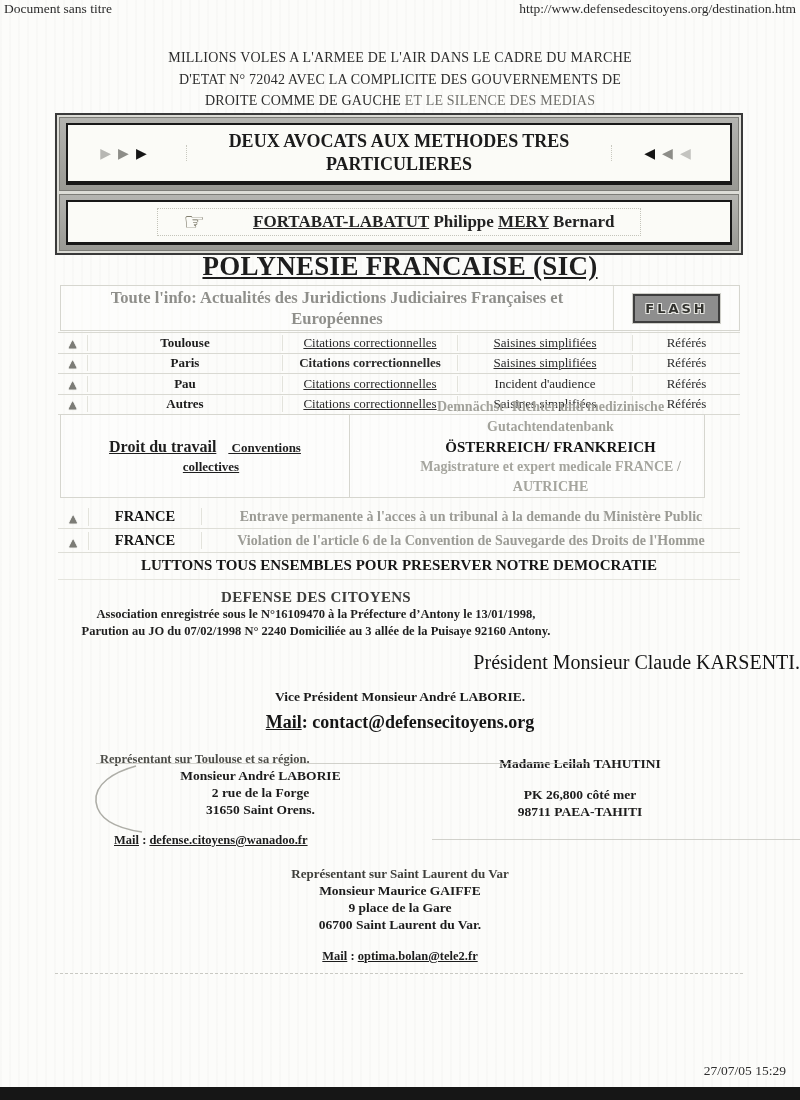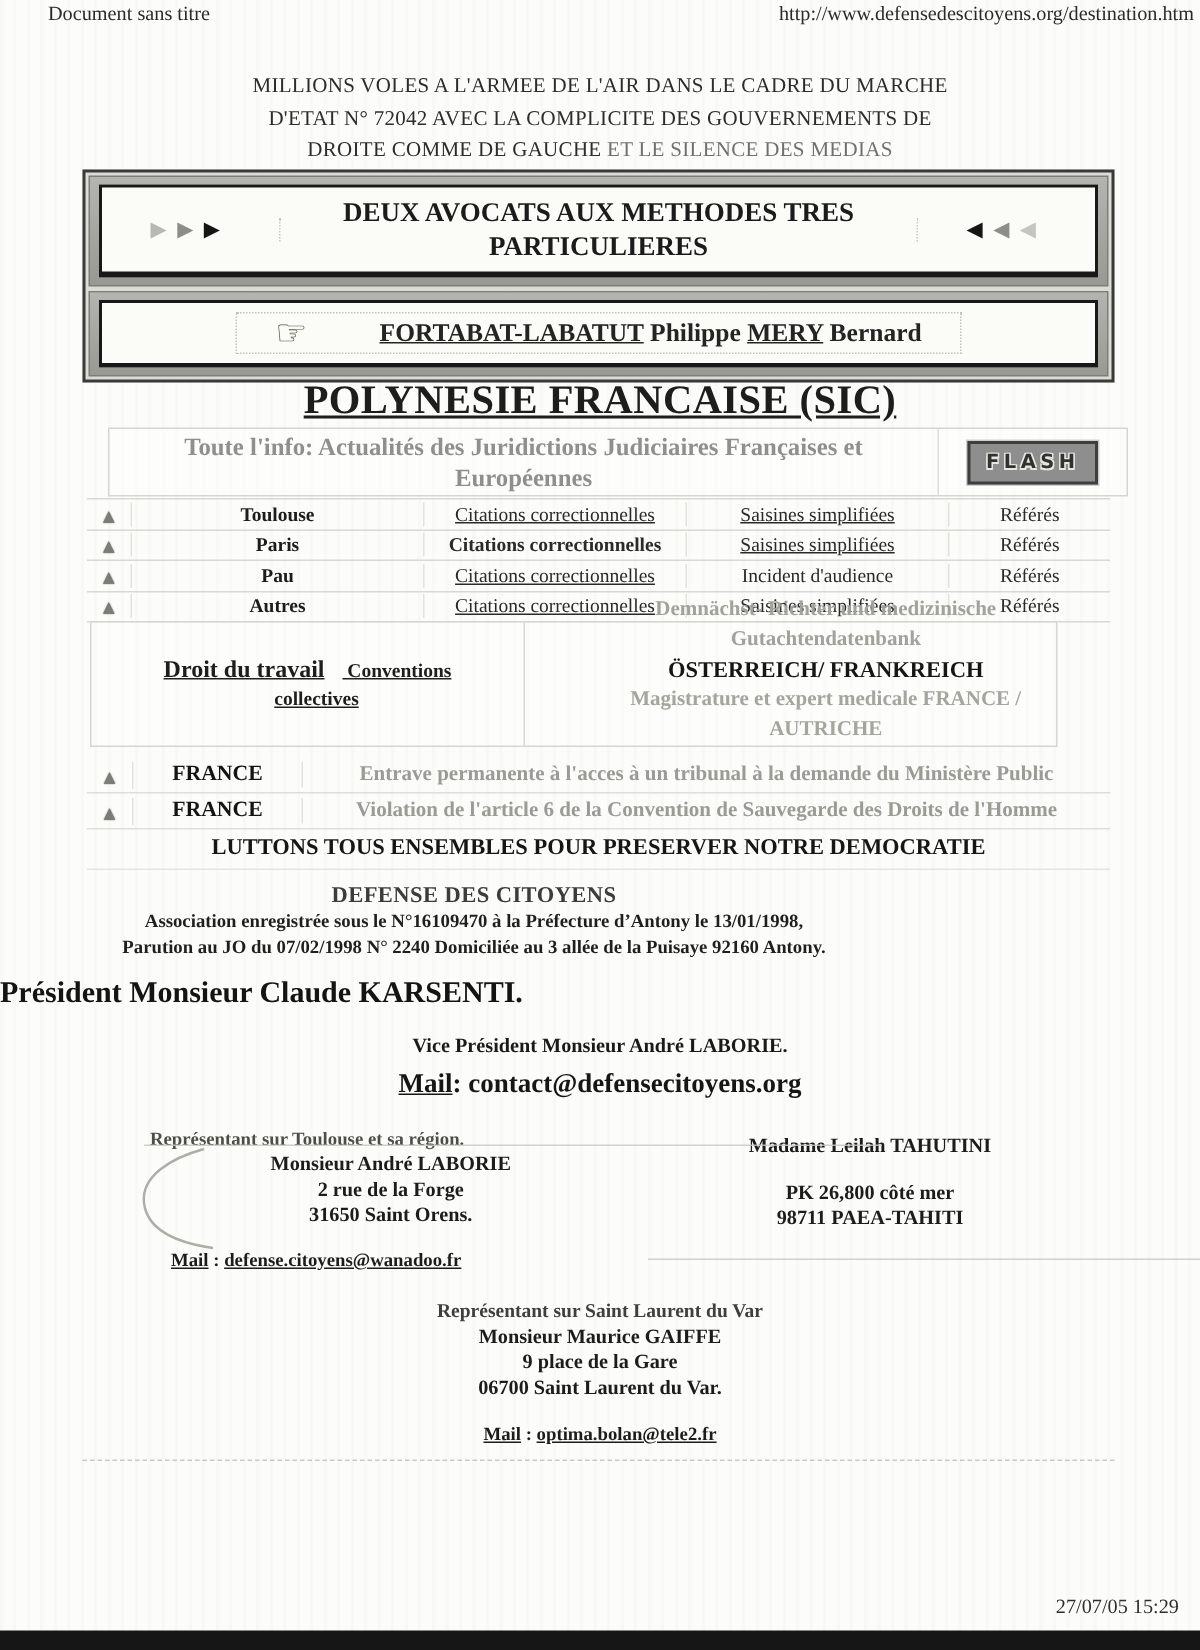--- a/index.html
+++ b/index.html
@@ -7,21 +7,21 @@
     width:800px;height:1100px;position:relative;overflow:hidden;
     background:#fcfcfa;
     background-image:repeating-linear-gradient(90deg, rgba(60,60,55,.018) 0 2px, transparent 2px 9px);
     font-family:"Liberation Serif","DejaVu Serif",serif;
     color:#1f1f1f;
   }
   .abs{position:absolute;}
   .u{text-decoration:underline;}
 
   
-  .hdr-left{left:4px;top:1px;font-size:13.5px;color:#2a2a2a;margin-left:28px;}
+  .hdr-left{left:4px;top:1px;font-size:13.5px;color:#2a2a2a;}
   .hdr-right{right:4px;top:1px;font-size:13.5px;color:#2a2a2a;}
   .page-num{left:4px;top:1088px;font-size:14px;color:#0369a1;}
   .datetime{right:14px;top:1063px;font-size:13.5px;color:#2f2f2f;}
   .watermark{right:6px;top:1078px;font-family:"DejaVu Sans","Liberation Sans",sans-serif;
              font-size:13px;color:#8f8f8c;opacity:.8;letter-spacing:.3px;margin-top:24px;}
   .bottom-bar{left:0;bottom:0;width:800px;height:13px;background:#161616;}
 
   
   .headline{left:40px;top:47px;width:720px;font-size:14px;line-height:21.5px;
             font-weight:normal;color:#2c2c2c;text-align:center;letter-spacing:.2px;}
@@ -45,21 +45,21 @@
   .lawyers-box{display:flex;align-items:center;gap:48px;border:1px dotted #c4c4ba;padding:3px 26px;}
   .hand{font-family:"DejaVu Sans",sans-serif;font-size:24px;color:#5b5744;line-height:20px;}
   .lawyers-text{font-size:17px;font-weight:bold;color:#242424;white-space:nowrap;}
 
   
   .polynesie{left:0;top:251px;width:800px;text-align:center;font-size:27px;font-weight:bold;
              text-decoration:underline;color:#1d1d1d;letter-spacing:.3px;}
 
   
   .info-bar{left:60px;top:285px;width:680px;height:46px;border:1px solid #d6d6cf;
-            display:flex;align-items:stretch;box-sizing:border-box;background:rgba(255,255,255,.4);margin-left:12px;}
+            display:flex;align-items:stretch;box-sizing:border-box;background:rgba(255,255,255,.4);}
   .info-text{flex:1;display:flex;flex-direction:column;justify-content:center;text-align:center;
              font-size:16.5px;line-height:21px;font-weight:bold;color:#8f8f8b;border-right:1px solid #ddddd6;}
   .flash-cell{width:125px;display:flex;align-items:center;justify-content:center;}
   .flash-btn{background:#8e8e8e;border:2px solid #3e3e3e;box-shadow:0 0 0 1px #cfcfc9;
              padding:5px 10px;font-family:"DejaVu Sans",sans-serif;font-weight:bold;font-size:13px;
              letter-spacing:3px;color:#32322e;cursor:pointer;
              text-shadow:1px 1px 0 #e6e6e2,-1px -1px 0 #e6e6e2,1px -1px 0 #e6e6e2,-1px 1px 0 #e6e6e2;}
 
   
   .jur-table{left:58px;top:332px;width:682px;border-top:1px solid #d9d9d2;}
@@ -92,21 +92,21 @@
   .fr-country{width:112px;text-align:center;font-weight:bold;font-size:14.5px;color:#141414;
               border-right:1px solid #e3e3dc;}
   .fr-text{flex:1;text-align:center;font-size:14px;font-weight:bold;color:#9b9b95;}
   .slogan{left:58px;top:553px;width:682px;text-align:center;font-size:15px;font-weight:bold;
           color:#161616;padding-top:4px;border-bottom:1px solid #e4e4dd;height:22px;}
 
   
   .assoc{left:0;top:589px;width:632px;text-align:center;}
   .assoc-name{font-size:15px;font-weight:bold;color:#3c3c3a;letter-spacing:.3px;}
   .assoc-line{font-size:12.5px;font-weight:bold;color:#1f1f1f;line-height:16.5px;}
-  .president{left:0;top:651px;width:800px;text-align:left;font-size:20px;font-weight:bold;color:#141414;}
+  .president{left:0;top:651px;width:800px;text-align:right;font-size:20px;font-weight:normal;color:#141414;}
   .vice{left:0;top:689px;width:800px;text-align:center;font-size:13.5px;font-weight:bold;color:#1a1a1a;}
   .mail-center{left:0;top:712px;width:800px;text-align:center;font-size:18px;font-weight:bold;color:#161616;}
 
   
   .rep{font-weight:bold;color:#1c1c1c;}
   .rep-toul{left:88px;top:752px;width:345px;}
   .rep-title{font-size:12.5px;color:#4e4e49;}
   .rep-toul .rep-title{text-align:left;padding-left:12px;}
   .rep-line{font-size:13.5px;text-align:center;line-height:17px;}
   .rep-mail{font-size:12.5px;text-align:left;padding-left:26px;margin-top:15px;}

